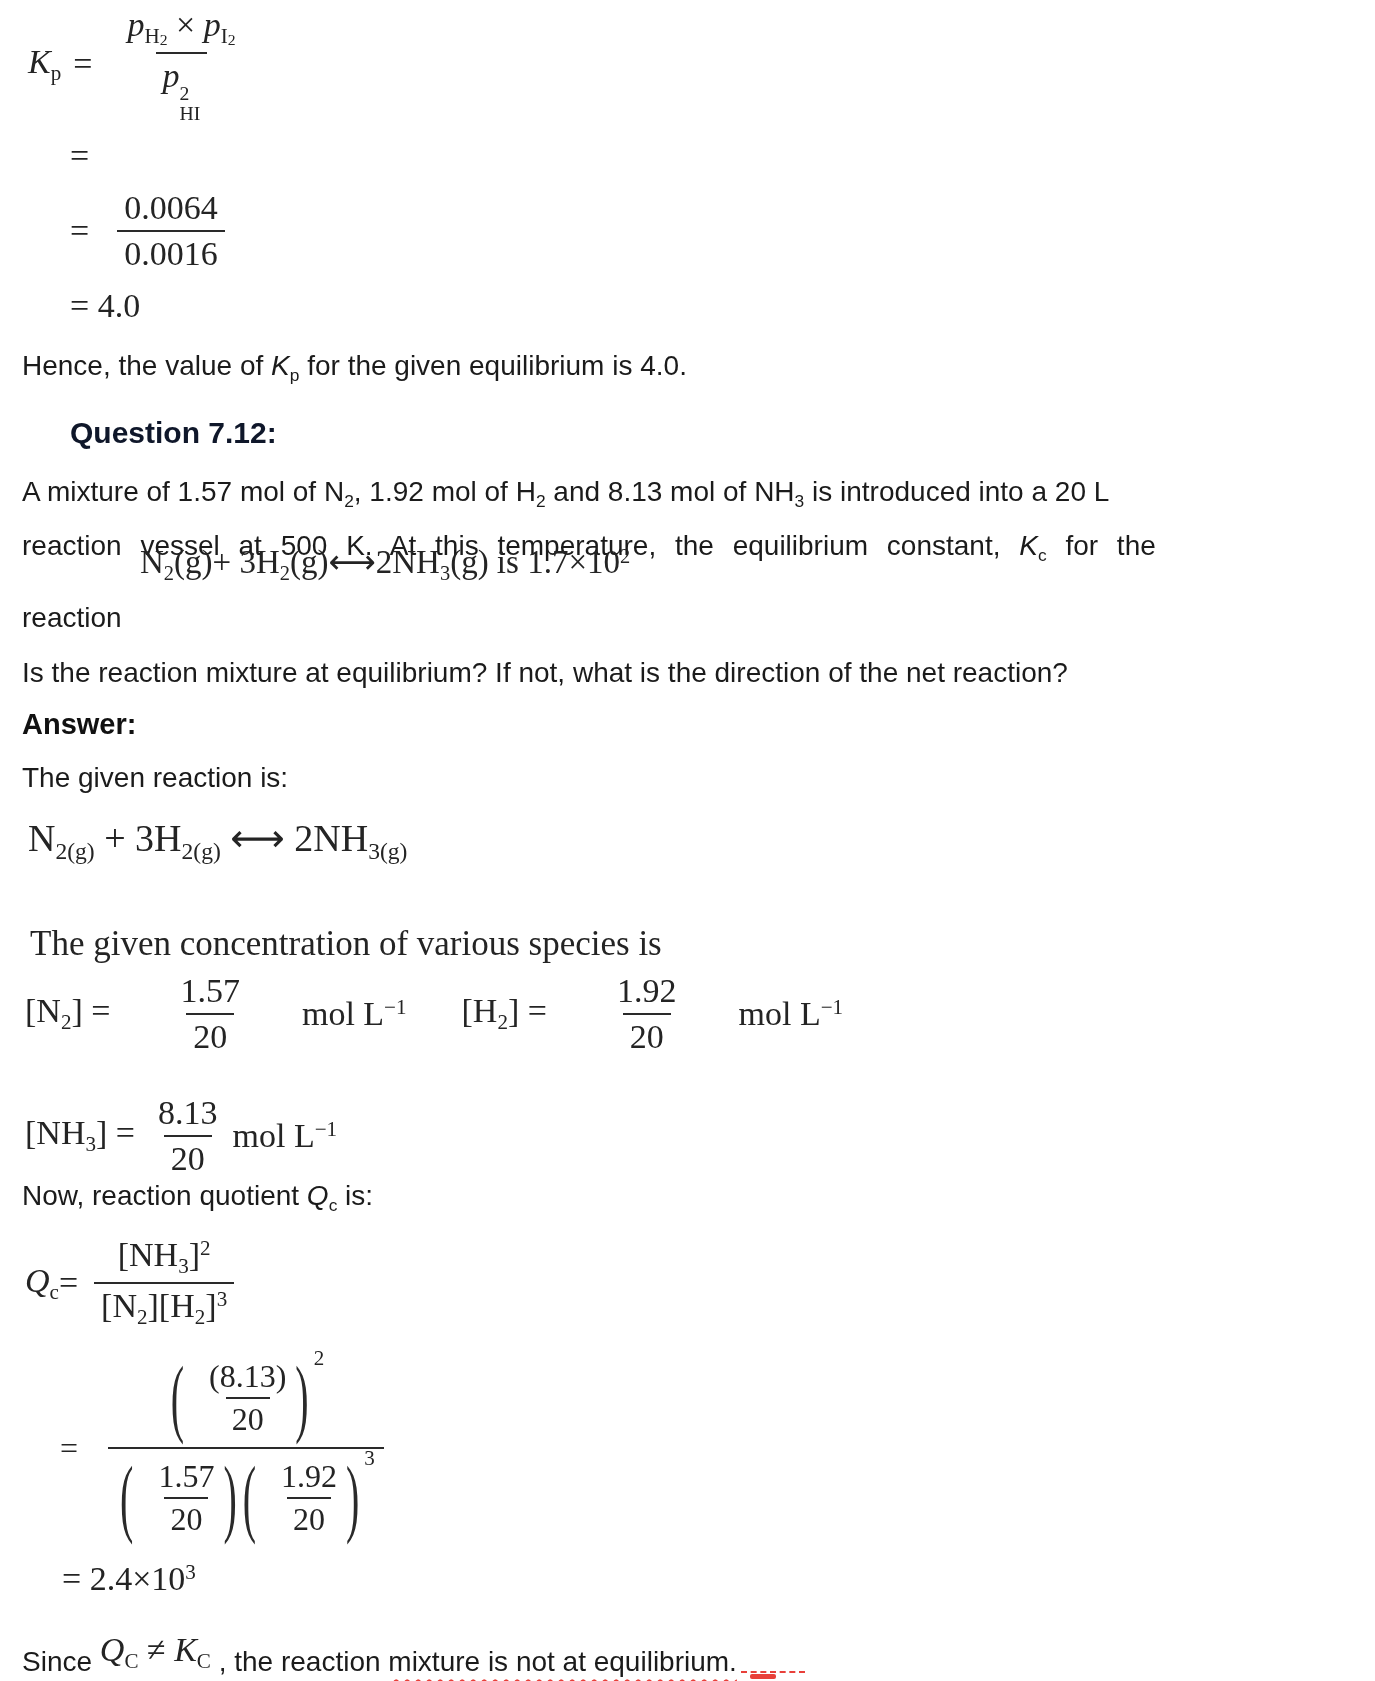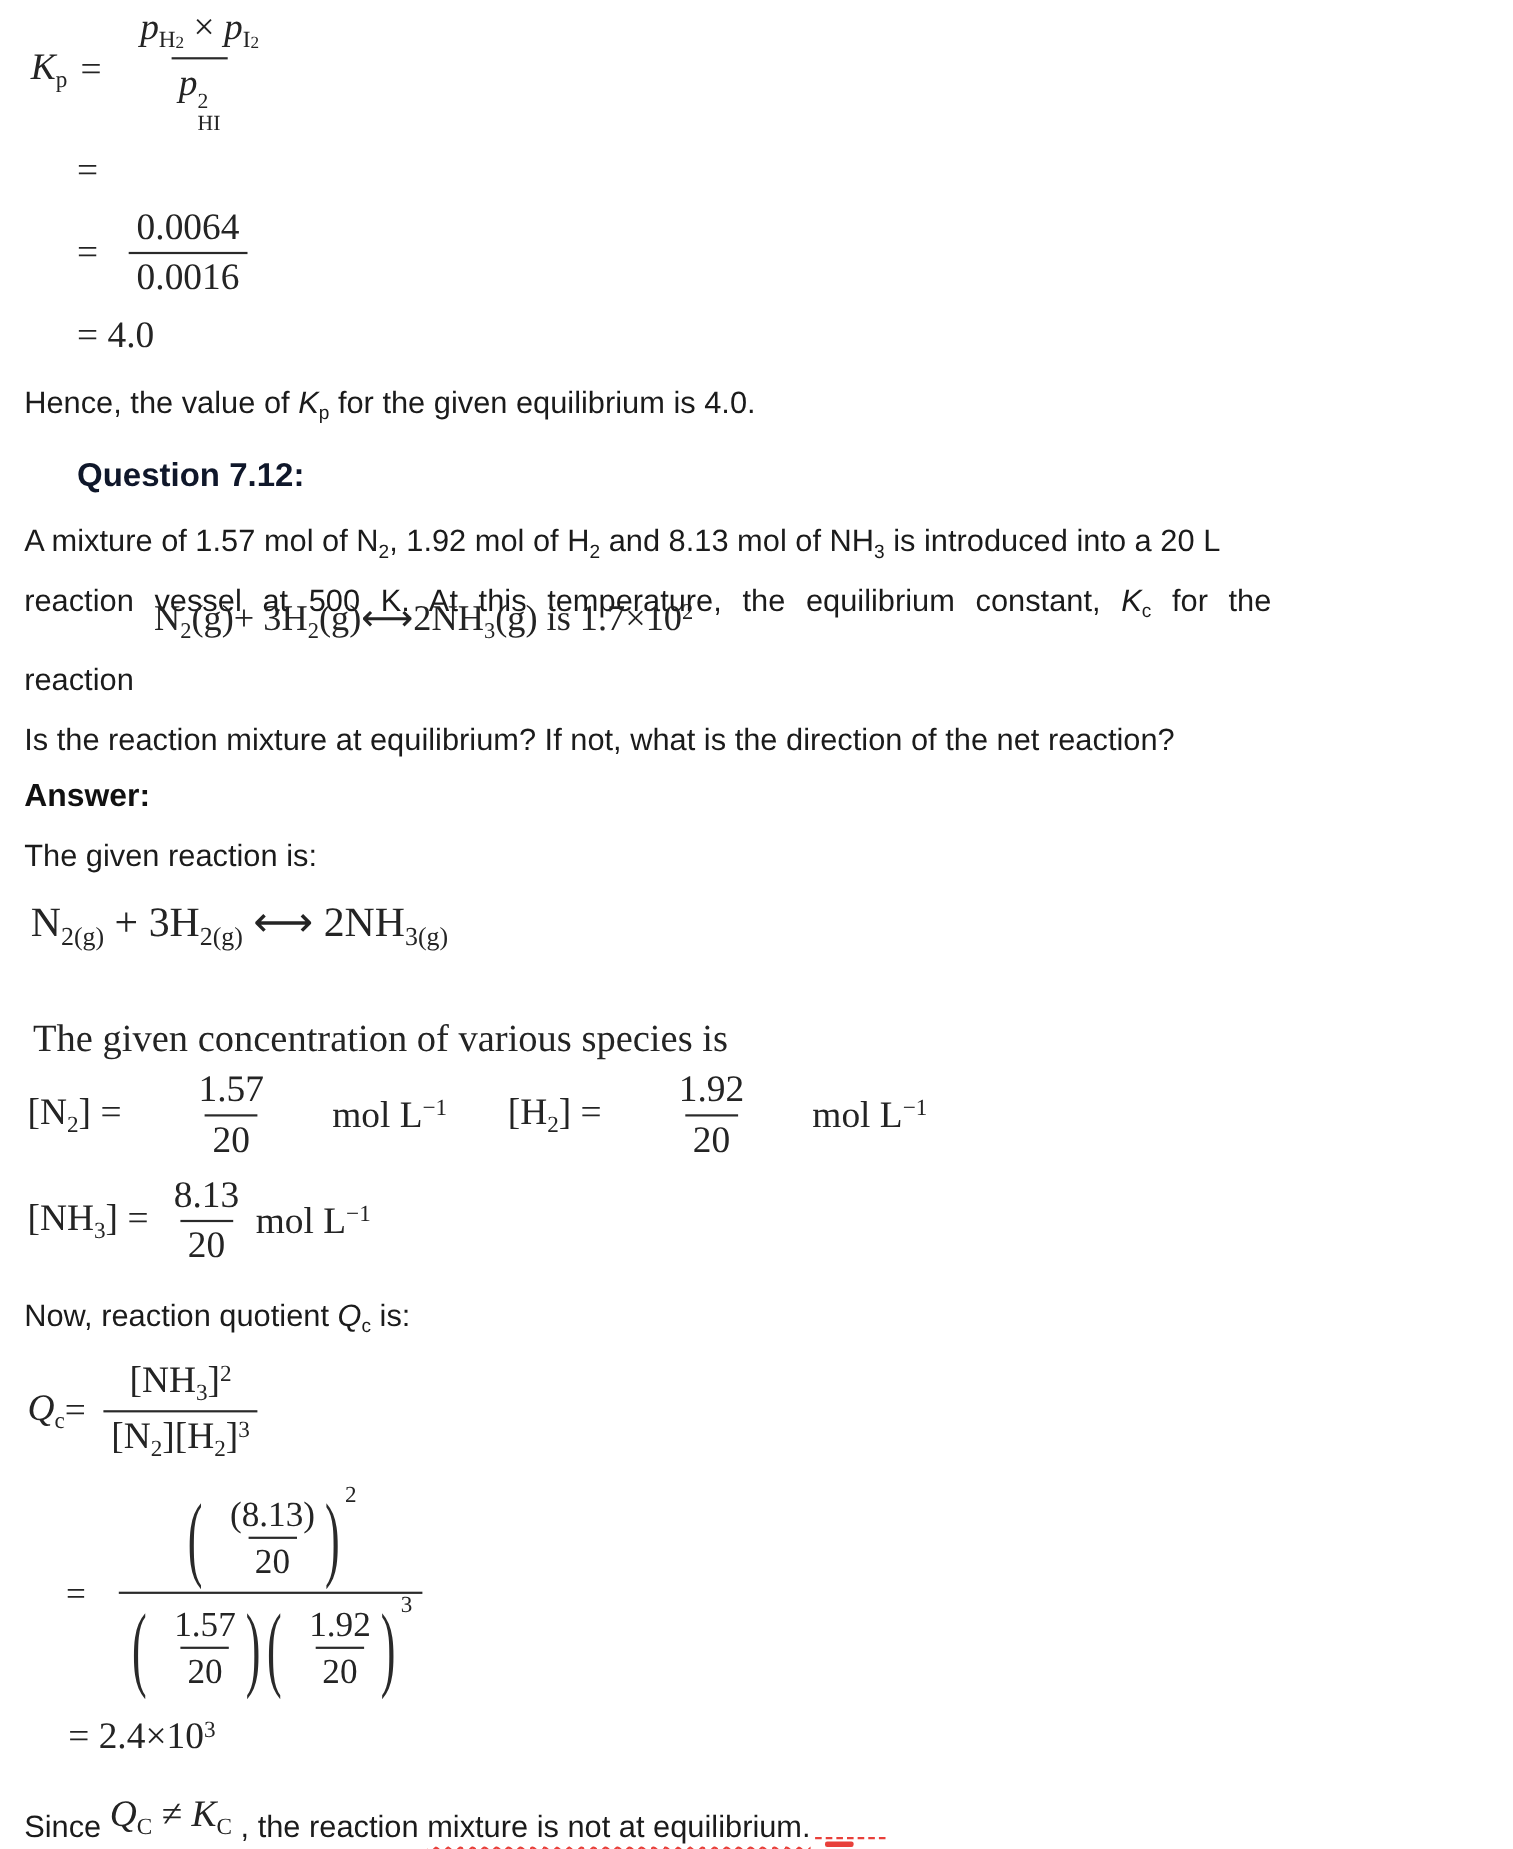--- a/index.html
+++ b/index.html
@@ -40,21 +40,21 @@
   #q-line1{left:22px;top:474px;width:1340px;white-space:nowrap;}
   #q-line2{left:22px;top:528px;width:1340px;white-space:nowrap;word-spacing:11px;}
   #reaction-word{left:22px;top:600px;}
   #reaction-formula{left:140px;top:542px;}
   #is-line{left:22px;top:655px;}
   #answer-label{left:22px;top:708px;font-size:29px;font-weight:bold;color:#111;}
   #given-line{left:22px;top:760px;}
   #reaction2{left:28px;top:816px;}
   #conc-heading{left:30px;top:924px;}
   #conc-row{left:25px;top:972px;display:flex;gap:55px;align-items:center;}
-  #conc-nh3{left:25px;top:1068px;display:flex;align-items:center;}
+  #conc-nh3{left:25px;top:1094px;display:flex;align-items:center;}
   .conc-group{display:inline-flex;align-items:center;gap:47px;}
   .funit{margin-left:8px;}
   #now-line{left:22px;top:1178px;}
   #qc-formula{left:25px;top:1236px;display:flex;align-items:center;gap:0;}
   #big-eval{left:60px;top:1352px;display:flex;align-items:center;gap:14px;}
   #result-line{left:62px;top:1560px;}
   #since-line{left:22px;top:1612px;width:1060px;margin-top:26px;}
   #since-formula{position:relative;top:-10px;display:inline-block;}
   #footer-link{left:1060px;top:1728px;font-size:25px;font-weight:bold;
                color:#1412e0;text-decoration-thickness:2px;}

